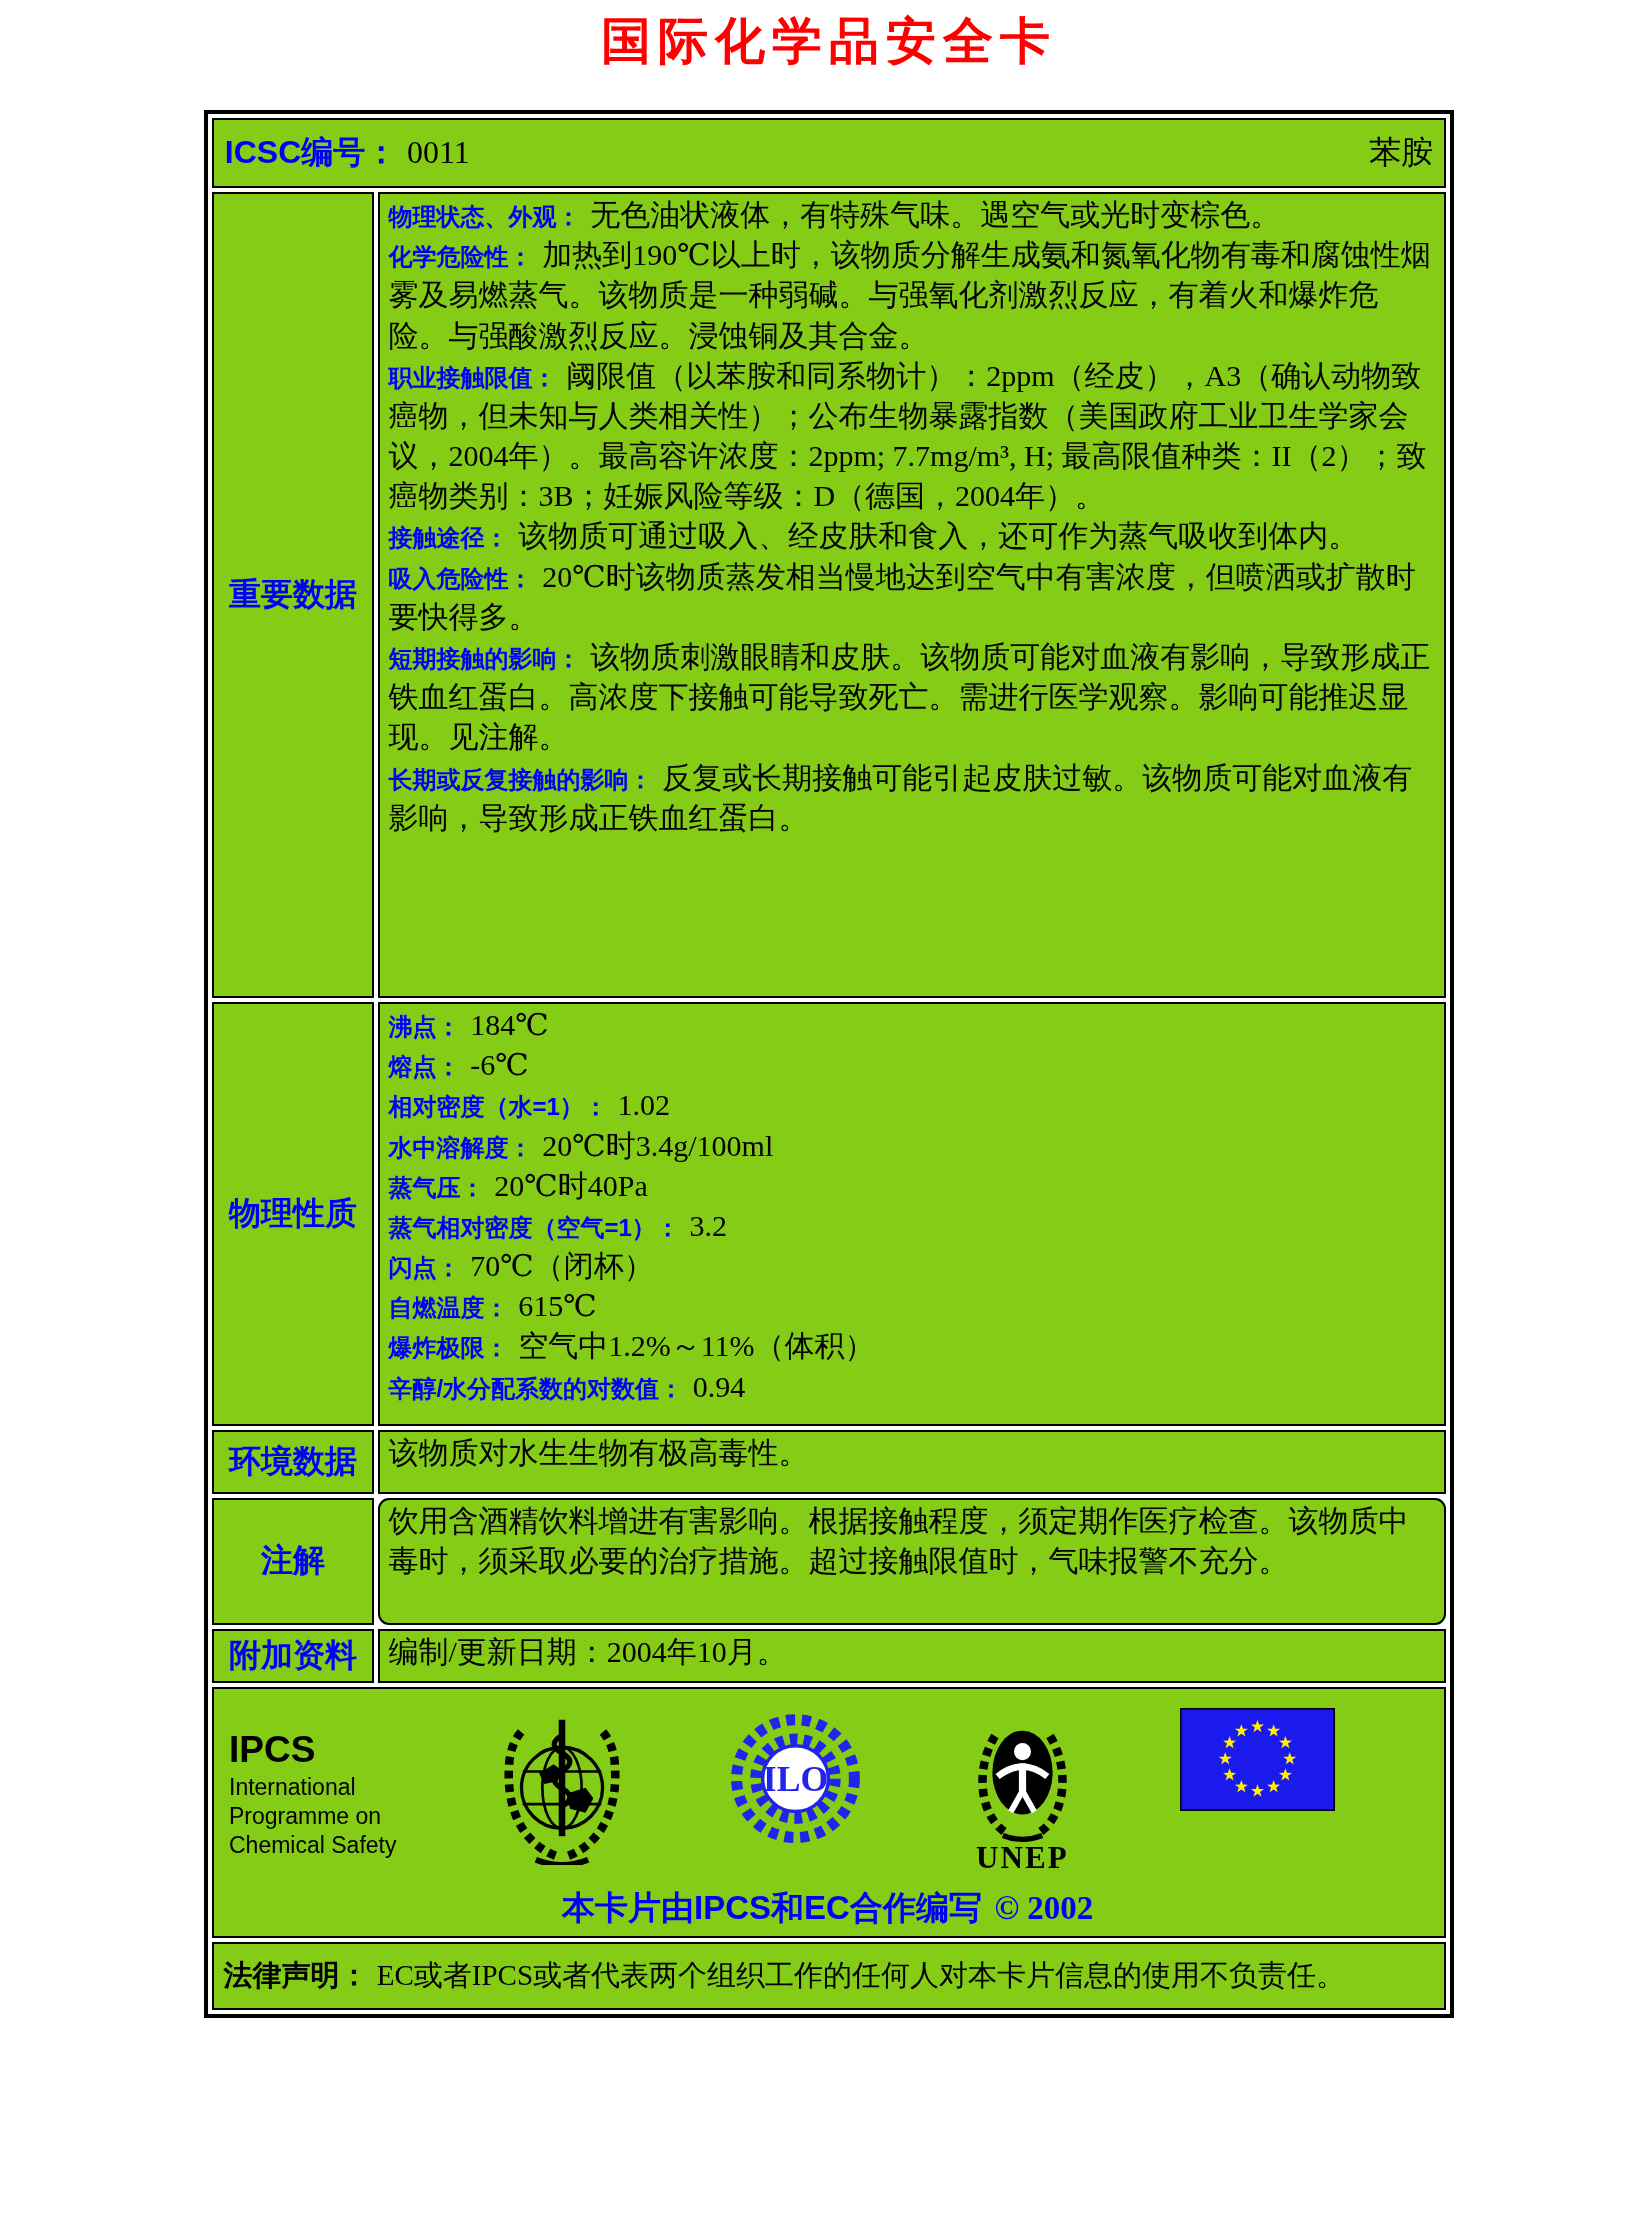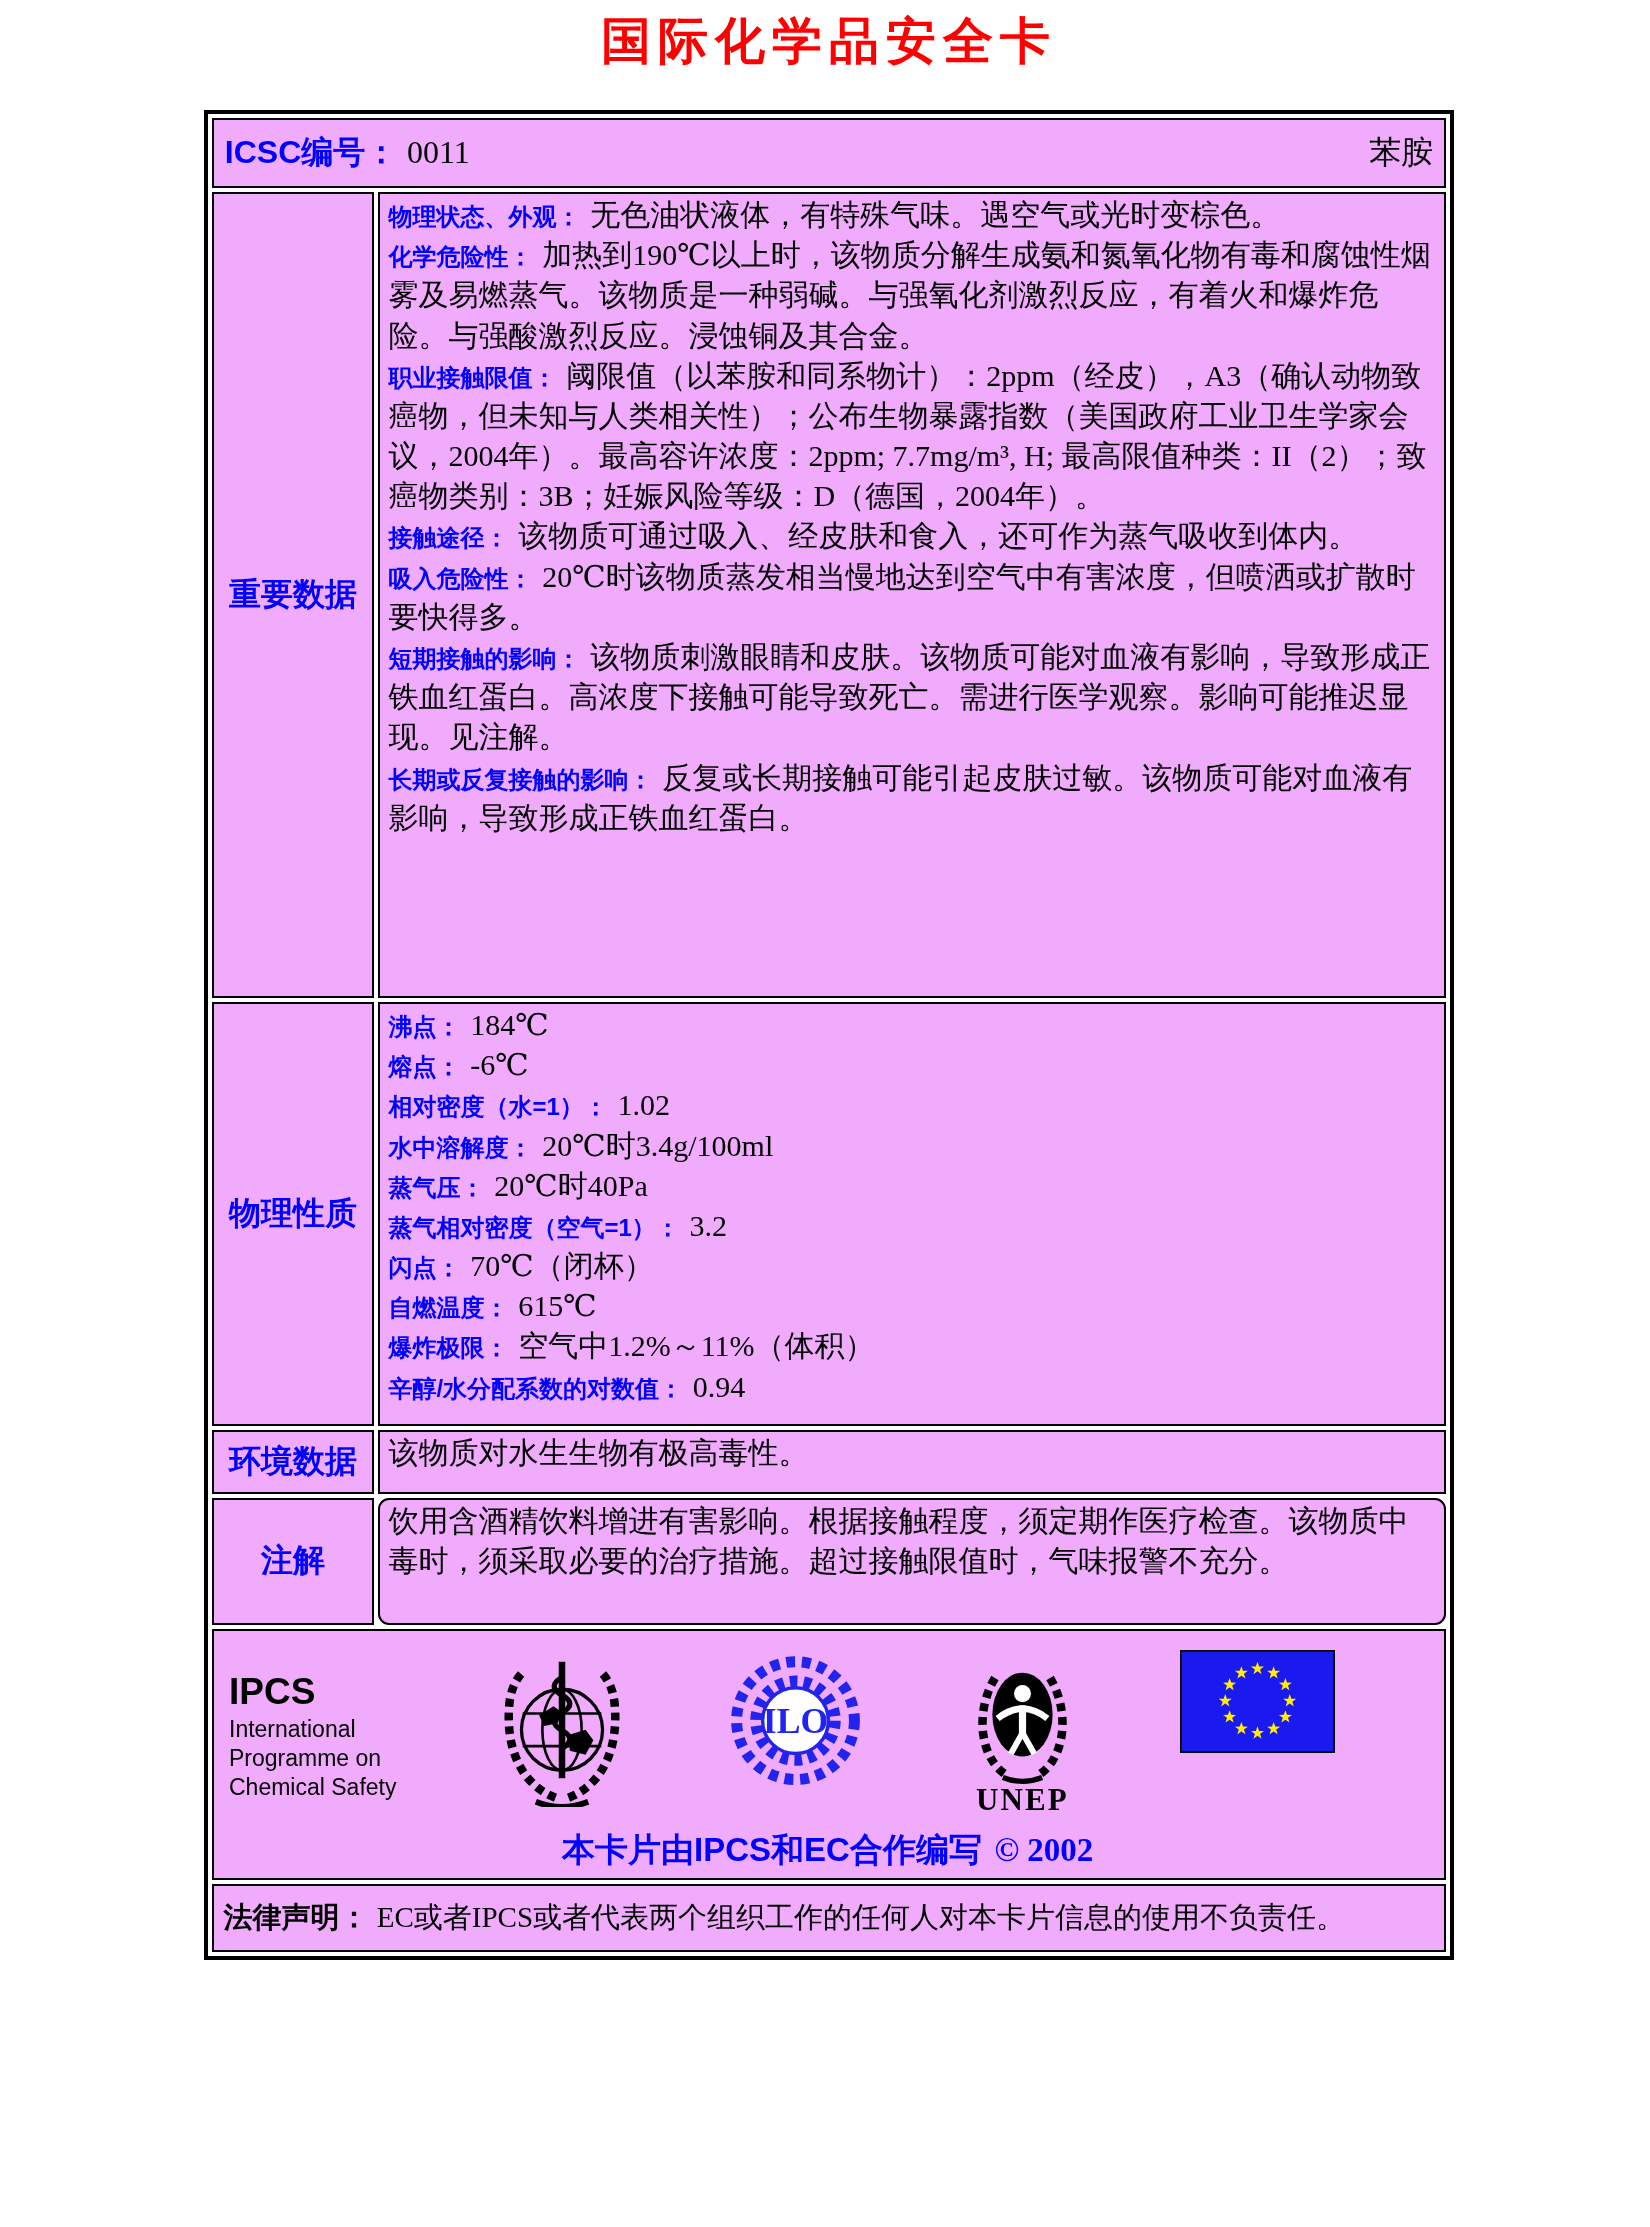--- a/index.html
+++ b/index.html
@@ -4,21 +4,21 @@
 <style>
   html,body{margin:0;padding:0;background:#fff;}
   body{width:1650px;height:2227px;position:relative;
        font-family:"Liberation Serif","DejaVu Serif",serif;color:#000;}
   .page-title{position:absolute;top:8px;left:204px;width:1250px;text-align:center;
        font-size:50px;font-weight:bold;color:#ff0000;letter-spacing:7px;
        font-family:"Liberation Sans","DejaVu Sans",sans-serif;}
   table.card{position:absolute;top:110px;left:204px;width:1250px;
        border:4.2px solid #000;border-collapse:separate;border-spacing:4.9px;background:#fff;
        table-layout:fixed;}
-  td{border:2.1px solid #000;vertical-align:top;background:#f0abfc;}
+  td{border:2.1px solid #000;vertical-align:top;background:#84cc16;}
   td.lblcell{text-align:center;vertical-align:middle;}
   .lbl{color:#0000ff;font-weight:bold;font-size:32px;
        font-family:"Liberation Sans","DejaVu Sans",sans-serif;}
   td.content{padding:1.4px 8.4px 5.6px 8.4px;font-size:30px;line-height:1.34;}
   .key{color:#0000ff;font-weight:bold;font-size:24px;
        font-family:"Liberation Sans","DejaVu Sans",sans-serif;margin-right:9.8px;}
   .hdr-row{display:flex;justify-content:space-between;align-items:center;
        padding:9.8px 9.8px;font-size:32px;}
   .hdr-left .key{font-size:32px;}
   .para{margin:0;}
@@ -156,20 +156,26 @@
     <td class="content" style="height:53px;">该物质对水生生物有极高毒性。</td>
   </tr>
 
   <tr>
     <td class="lblcell">
       <span class="lbl">注解</span>
     </td>
     <td class="content" style="height:116px;border-radius:11px;">饮用含酒精饮料增进有害影响。根据接触程度，须定期作医疗检查。该物质中毒时，须采取必要的治疗措施。超过接触限值时，气味报警不充分。</td>
   </tr>
 
+  <tr>
+    <td class="lblcell">
+      <span class="lbl">附加资料</span>
+    </td>
+    <td class="content" style="height:43px;">编制/更新日期：2004年10月。</td>
+  </tr>
 
   <tr>
     <td colspan="2" style="height:183px;">
       <div class="logos-wrap">
         <div class="logos-flex">
           <div class="ipcs-block">
             <div class="ipcs-acro">IPCS</div>
             <div class="ipcs-line">International</div>
             <div class="ipcs-line">Programme on</div>
             <div class="ipcs-line">Chemical Safety</div>

